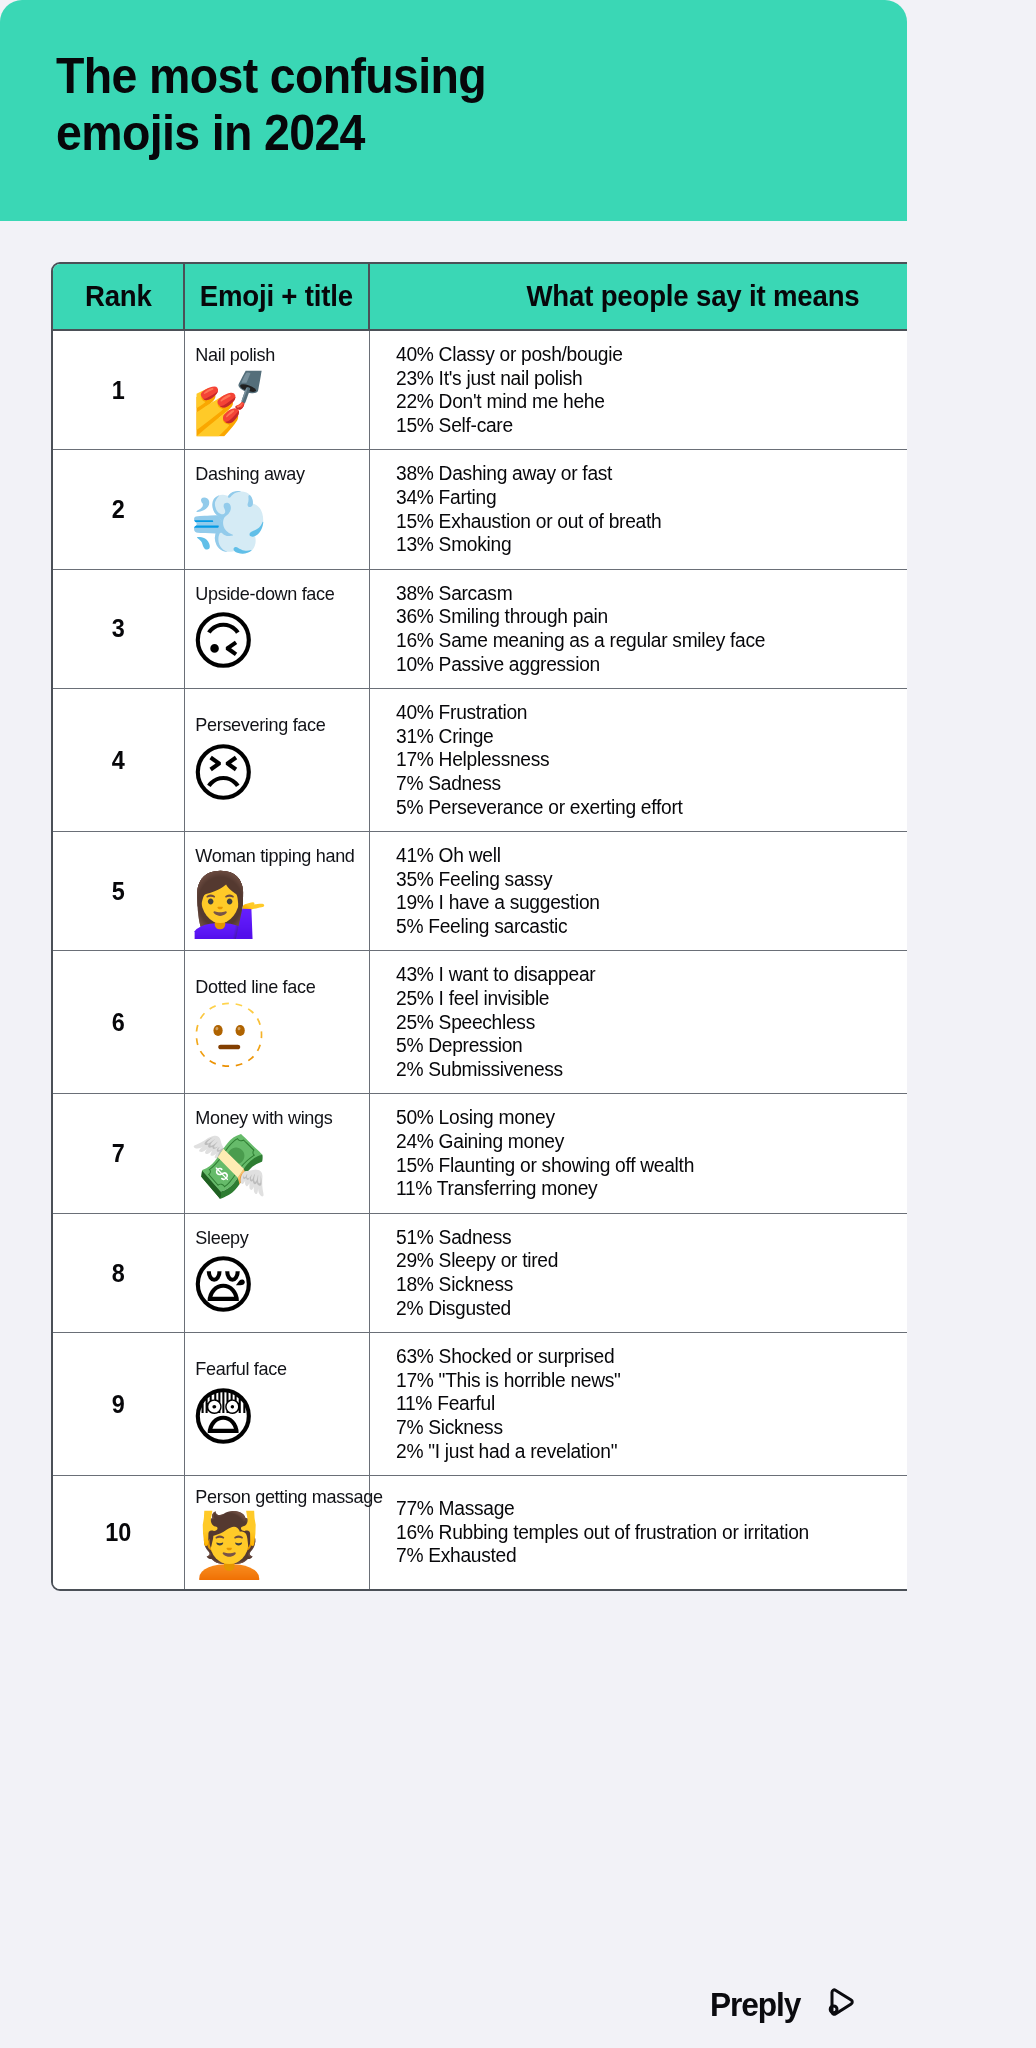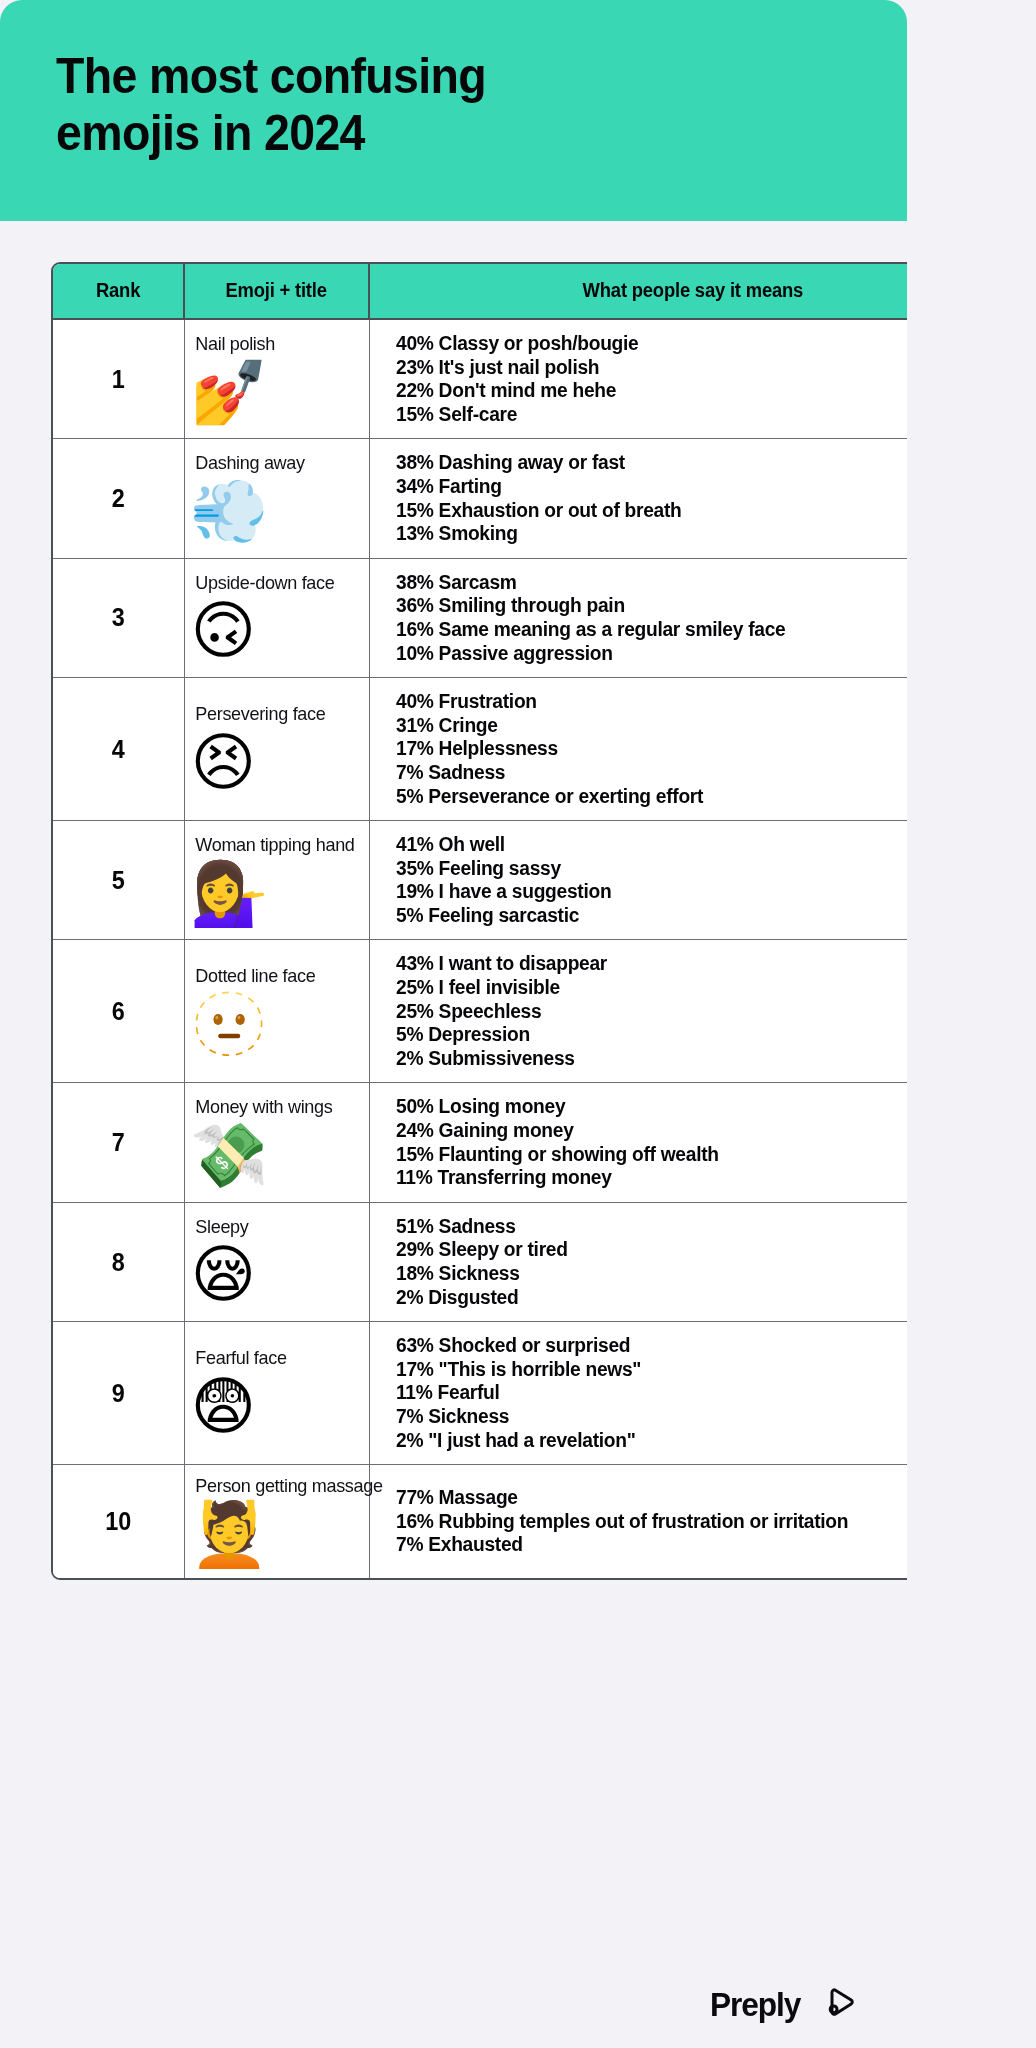--- a/index.html
+++ b/index.html
@@ -63,36 +63,36 @@
   table.rank-table col.c-rank  { width: 131px; }
   table.rank-table col.c-emoji { width: 185px; }
   table.rank-table col.c-mean  { width: 618px; }
 
   thead th {
     background: #3ad7b5;
     border-right: 2px solid #4b5057;
     border-bottom: 2px solid #4b5057;
     color: #07070a;
     font-weight: bold;
-    font-size: 20px;
+    font-size: 30px;
     letter-spacing: -0.2px;
     padding: 15px 4px 16px 4px;
     text-align: center;
     vertical-align: middle;
   }
   thead th:last-child { border-right: none; padding-left: 33px; }
   thead th .hdr-shrink { display: inline-block; transform: scaleX(0.92); }
 
   tbody td {
     border-right: 1.6px solid #6a6f77;
     border-bottom: 1.6px solid #6a6f77;
     vertical-align: middle;
     background: #ffffff;
   }
-  tbody td:last-child { border-right: none; font-weight: bold; }
+  tbody td:last-child { border-right: none; }
   tbody tr:last-child td { border-bottom: none; }
 
   .cell-rank {
     text-align: center;
     font-weight: bold;
     font-size: 26px;
     color: #07070a;
     transform: scaleX(0.9);
   }
 

